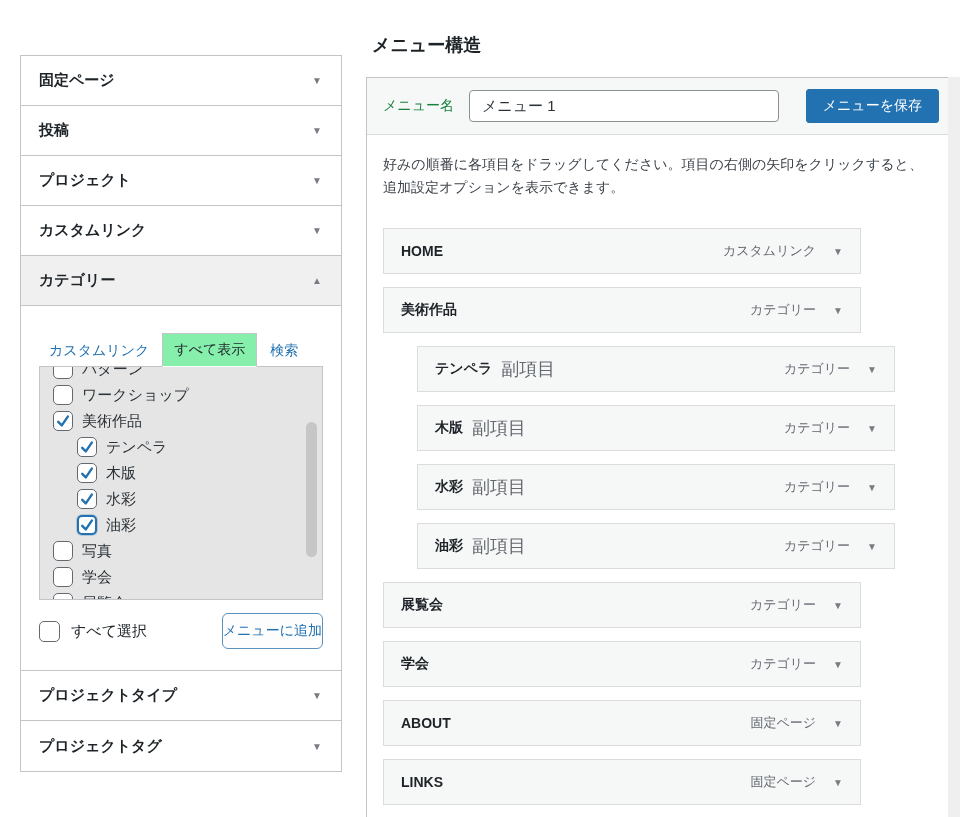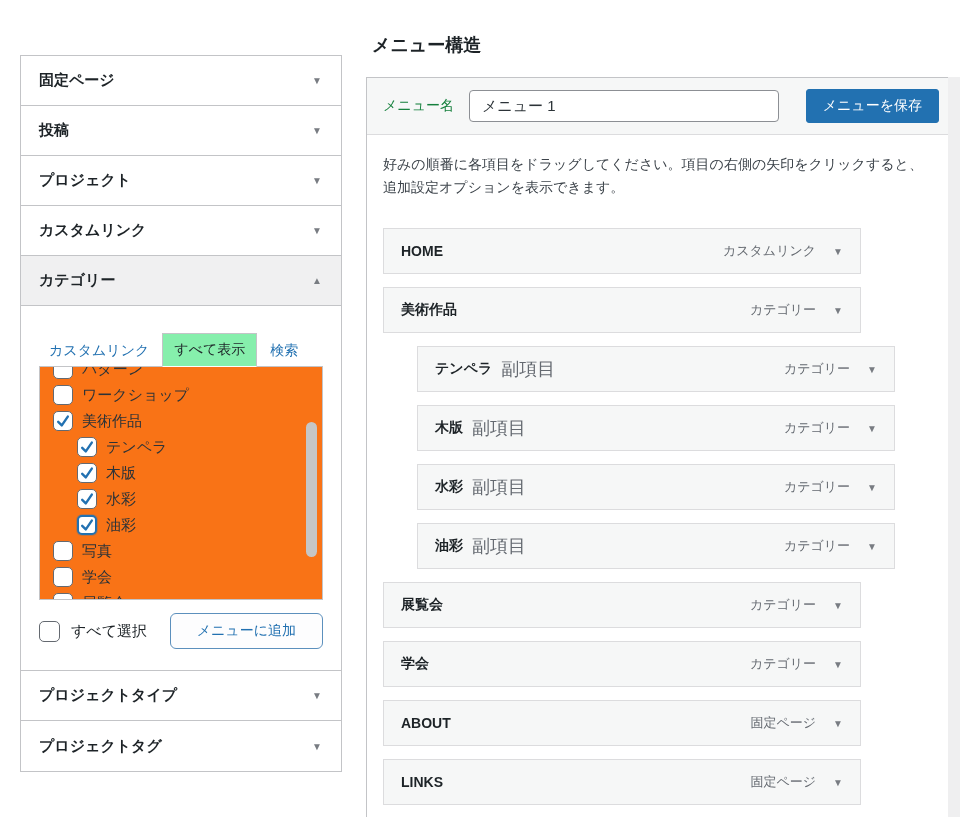--- a/index.html
+++ b/index.html
@@ -25,21 +25,21 @@
   .cat-header { background:#f0f0f1; }
 
   .cat-panel { padding:27px 18px 21px 18px; border-bottom:1px solid #c3c4c7; background:#fff; }
   .cat-tabs { display:flex; align-items:flex-end; gap:13px; margin:0 0 -1px 10px; position:relative; z-index:2; font-size:14px; }
   .tab-link { color:#2271b1; padding:7px 0; cursor:pointer; }
   .tab-active {
     background:#86efac; border:1px solid #c3c4c7; border-bottom:1px solid #fff;
     padding:7px 11px; color:#1d2327; cursor:default;
   }
   .cat-list {
-    position:relative; border:1px solid #c3c4c7; background:#f97316;
+    position:relative; border:1px solid #c3c4c7; background:#e5e5e5;
     height:234px; overflow:hidden; padding:0 16px 0 13px;
   }
   .cat-list-inner { margin-top:-11px; }
   .cb-row { height:26px; display:flex; align-items:center; font-size:15px; color:#2c3338; cursor:pointer; }
   .cb-row.indent { padding-left:24px; }
   .cb {
     width:20px; height:20px; flex:0 0 20px; border:1.5px solid #646970; border-radius:5px;
     background:#fff; margin-right:9px; display:inline-flex; align-items:center; justify-content:center;
   }
   .cb svg { display:none; }
@@ -50,21 +50,21 @@
     background:#c6c6c6; border-radius:6px;
   }
   .select-row { display:flex; align-items:center; margin-top:13px; }
   .select-cb {
     width:21px; height:21px; border:1.5px solid #646970; border-radius:5px; background:#fff;
     margin-right:11px; flex:0 0 21px; cursor:pointer;
   }
   .select-label { font-size:15px; color:#1d2327; }
   .add-btn {
     margin-left:auto; background:#fdfdfe; color:#2271b1; border:1.5px solid #5c90bd;
-    border-radius:6px; font-size:14px; padding:8px 26px; cursor:pointer;
+    border-radius:6px; font-size:14px; padding:8px 0; cursor:pointer;
     font-family:"Liberation Sans", sans-serif;
   }
 
   
   .right-col { position:absolute; left:366px; top:34px; width:586px; }
   .right-col .col-title { margin-left:6px; }
   .menu-panel { margin-top:21px; border:1px solid #c3c4c7; background:#fff; height:741px; }
   .name-bar {
     height:57px; background:#f6f7f7; border-bottom:1px solid #dcdcde;
     display:flex; align-items:center; padding:0 12px 0 16px;

